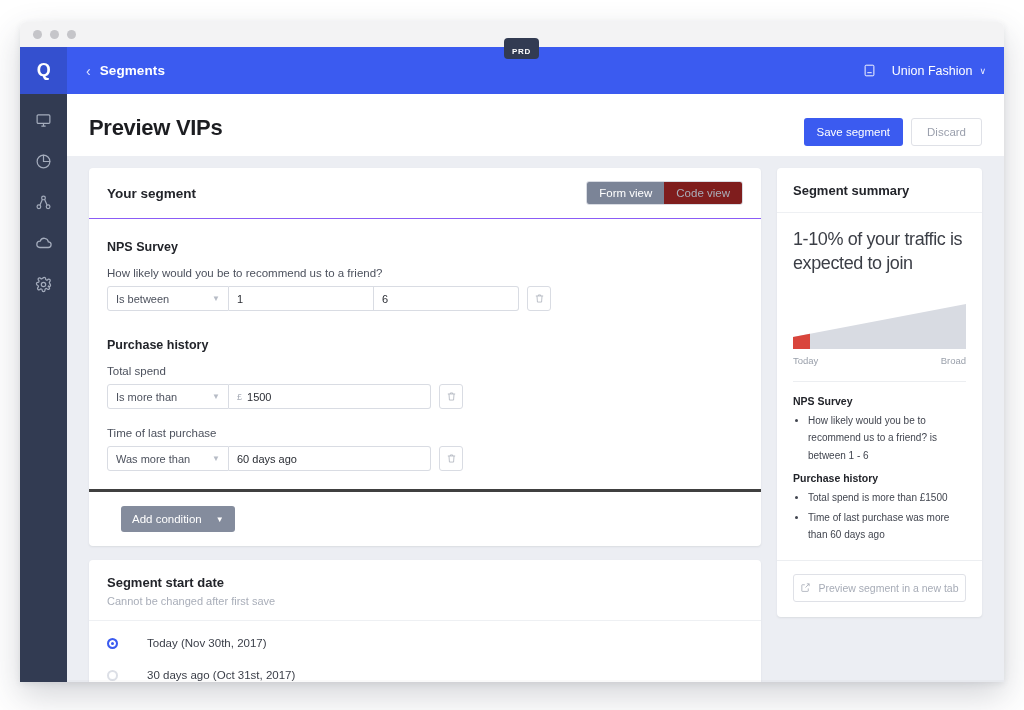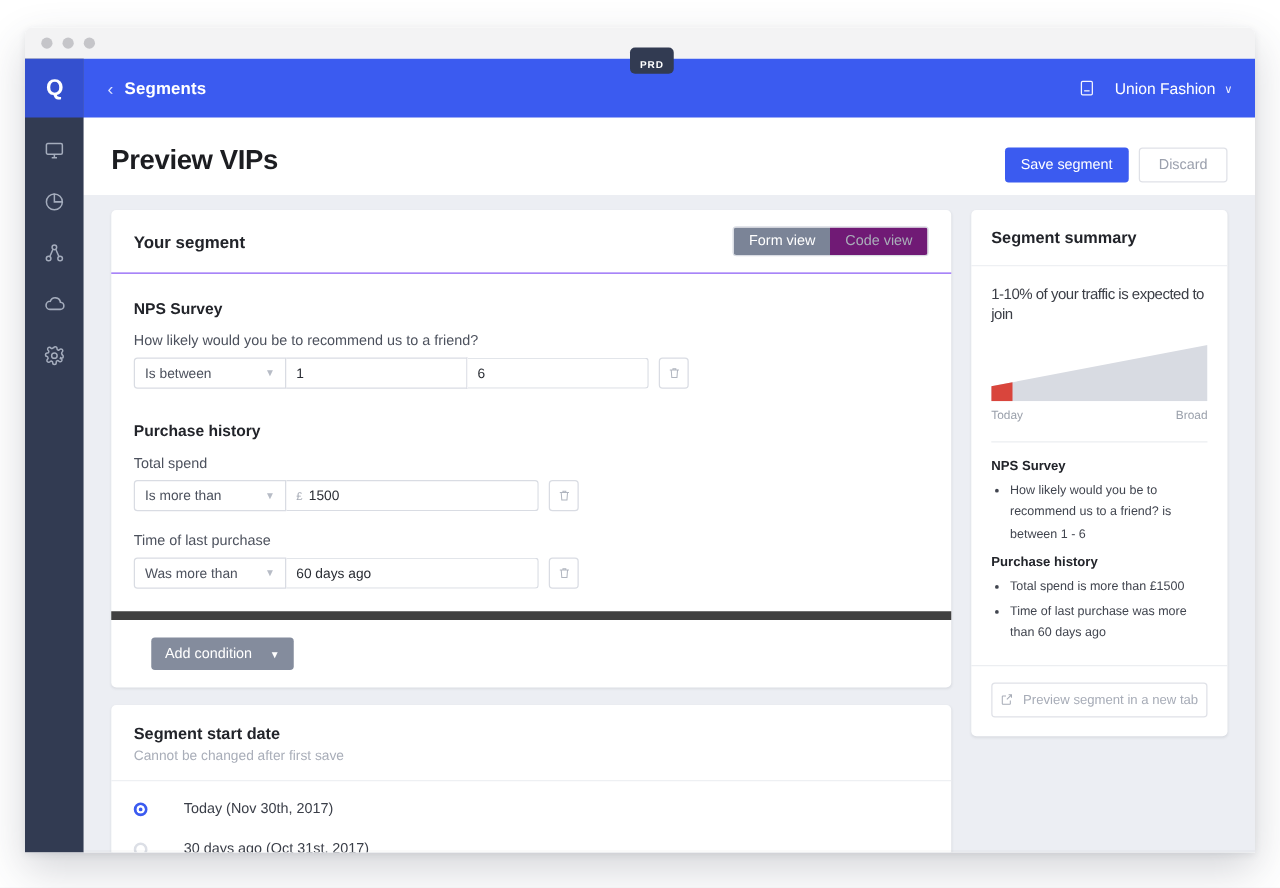--- a/index.html
+++ b/index.html
@@ -225,21 +225,21 @@
     display: flex;
     border: 1px solid #d9dce3;
     border-radius: 3px;
     overflow: hidden;
   }
   .seg-item {
     font-size: 11.5px;
     padding: 5px 12px;
     cursor: pointer;
     color: #a9aeb9;
-    background: #701a75;
+    background: #7f1d1d;
   }
   .seg-item.active {
     background: #7b8497;
     color: #ffffff;
   }
 
   .card-body { padding: 16px 18px 0 18px; }
 
   .grp-title {
     font-size: 12.5px;
@@ -311,21 +311,21 @@
     border-radius: 3px;
     background: #ffffff;
     display: flex;
     align-items: center;
     justify-content: center;
     color: #b0b5bf;
     cursor: pointer;
   }
 
   .card-foot {
-    border-top: 7px solid #404040;
+    border-top: 3px solid #404040;
     padding: 14px 32px;
     margin-top: 5px;
   }
   .btn-add {
     background: #848c9d;
     color: #ffffff;
     border: none;
     border-radius: 3px;
     font-size: 11.5px;
     font-family: inherit;
@@ -376,25 +376,25 @@
   .radio-label { font-size: 11.5px; color: #3a3e48; margin-left: 20px; }
 
   
   .sum-head {
     padding: 13px 16px;
     border-bottom: 1px solid #eef0f3;
   }
   .sum-title { font-size: 13px; font-weight: bold; color: #22242a; }
   .sum-body { padding: 15px 16px 14px 16px; }
   .sum-headline {
-    font-size: 12px;
+    font-size: 18px;
     color: #3b3e46;
     line-height: 1.32;
     letter-spacing: -.4px;
-    margin-bottom: 16px;
+    margin-bottom: 28px;
   }
   .gauge { width: 100%; display: block; }
   .gauge-labels {
     display: flex;
     justify-content: space-between;
     font-size: 9.5px;
     color: #9aa0ab;
     margin-top: 6px;
   }
   .sum-divider {

